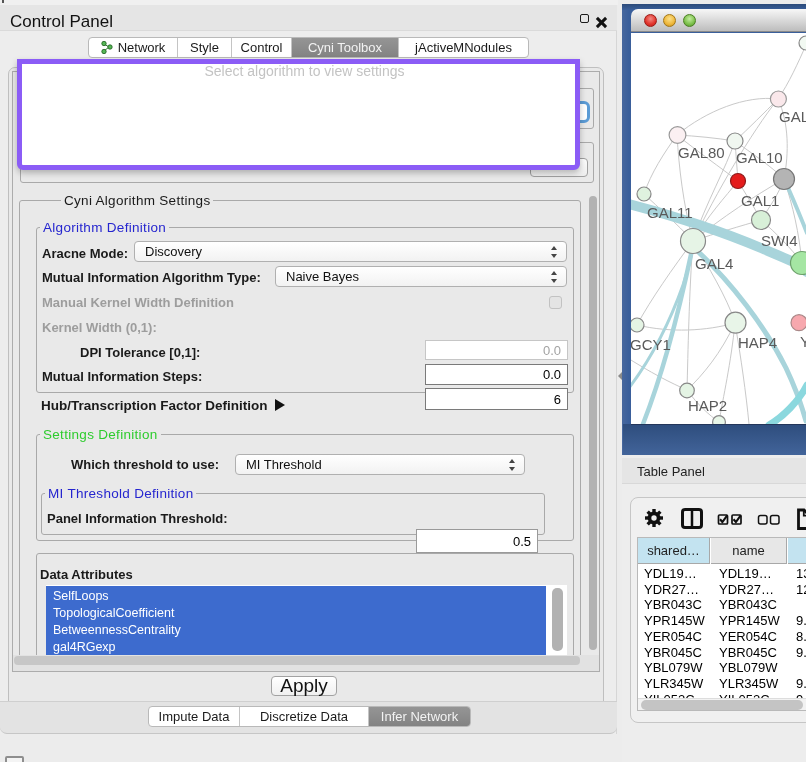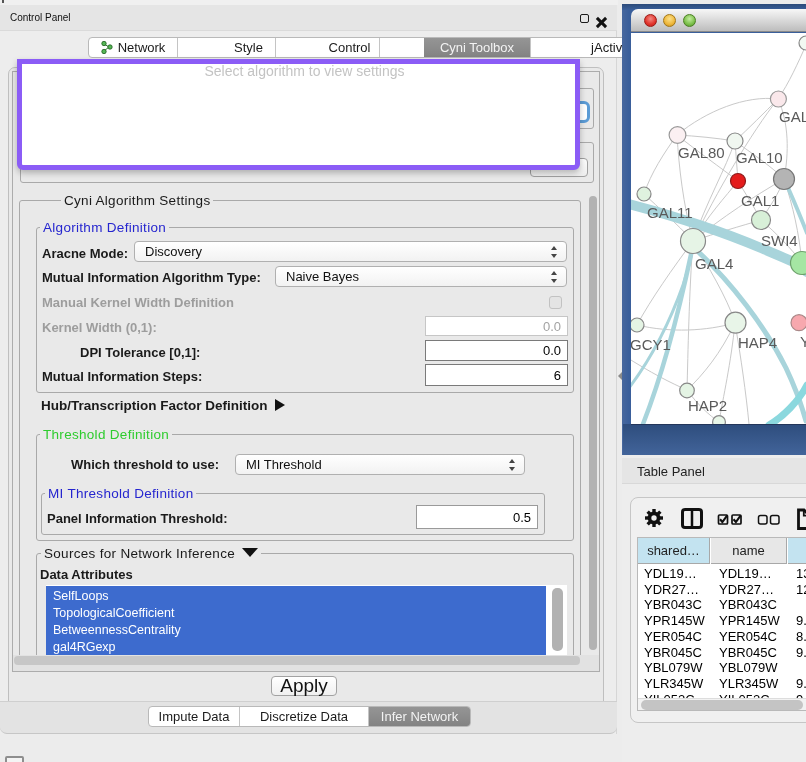--- a/index.html
+++ b/index.html
@@ -20,43 +20,43 @@
     display:flex; align-items:center; padding-left:10px; }
   .spin { position:absolute; right:8px; top:50%; transform:translateY(-50%);
     width:7px; height:12px; }
   .spin:before { content:""; position:absolute; left:0; top:0;
     border-left:3.5px solid transparent; border-right:3.5px solid transparent;
     border-bottom:4.5px solid #444; }
   .spin:after { content:""; position:absolute; left:0; bottom:0;
     border-left:3.5px solid transparent; border-right:3.5px solid transparent;
     border-top:4.5px solid #444; }
   .tfield { position:absolute; background:#fff; font-size:13px; color:#000;
-    display:flex; align-items:center; justify-content:flex-end; padding-right:6px; }
+    display:flex; align-items:center; justify-content:flex-end; padding-right:6px;margin-top:24px; }
   .lbl { position:absolute; font-size:13px; font-weight:bold; color:#1a1a1a; white-space:nowrap; }
   .dis { color:#9d9d9d; }
 </style>
 </head>
 <body>
 
 <div class="abs" style="left:0; top:0; width:618px; height:762px;">
   <div class="abs" style="left:0; top:0; width:618px; height:5px; background:#f0f0f0;"></div>
   <div class="abs" style="left:2px; top:0; width:2px; height:3px; background:#555;"></div>
 
   <div class="abs" style="left:0; top:5px; width:617px; height:26px; background:#e5e5e5; border-bottom:1px solid #dadada;">
-    <div class="abs" style="left:10px; top:7px; font-size:10px; color:#111;">Control Panel</div>
+    <div class="abs" style="left:10px; top:7px; font-size:17px; color:#111;">Control Panel</div>
     <div class="abs" style="left:580px; top:9px; width:9px; height:9px; border:1.5px solid #1a1a1a; border-radius:2px;"></div>
     <div class="abs" style="left:596px; top:12px; width:11px; height:11px;">
       <div class="abs" style="left:4px; top:-1px; width:3px; height:13px; background:#111; transform:rotate(45deg);"></div>
       <div class="abs" style="left:4px; top:-1px; width:3px; height:13px; background:#111; transform:rotate(-45deg);"></div>
     </div>
   </div>
 
   <div class="abs" style="left:0; top:31px; width:617px; height:703px; background:#ededed; border-right:1px solid #d6d6d6;"></div>
 
-  <div class="seg" style="left:88px; top:37px;gap:44px;">
+  <div class="seg" style="left:88px; top:37px;">
     <div style="width:89px;"><span style="margin-right:5px; display:inline-block; width:12px; height:13px;">
       <svg width="12" height="13" viewBox="0 0 12 13">
         <line x1="3" y1="3" x2="8" y2="6" stroke="#2c7a2c" stroke-width="1"></line>
         <line x1="3" y1="10" x2="8" y2="6" stroke="#2c7a2c" stroke-width="1"></line>
         <circle cx="3" cy="2.5" r="2.2" fill="#55b855" stroke="#1c5c1c" stroke-width="0.8"></circle>
         <circle cx="3" cy="10.5" r="2.2" fill="#55b855" stroke="#1c5c1c" stroke-width="0.8"></circle>
         <circle cx="9" cy="6" r="2.2" fill="#55b855" stroke="#1c5c1c" stroke-width="0.8"></circle>
       </svg></span>Network</div>
     <div style="width:54px;text-align:center;">Style</div>
     <div style="width:60px;">Control</div>
@@ -95,32 +95,31 @@
   <div class="lbl" style="left:42px; top:345px;padding-left:38px;">DPI Tolerance [0,1]:</div>
   <div class="tfield" style="left:425px; top:340px; width:143px; height:21px; border:1.5px solid #7a7a7a;">0.0</div>
 
   <div class="lbl" style="left:42px; top:369px;">Mutual Information Steps:</div>
   <div class="tfield" style="left:425px; top:364px; width:143px; height:22px; border:1.5px solid #7a7a7a;">6</div>
 
   <div class="lbl" style="left:41px; top:398px; font-size:13.5px;">Hub/Transcription Factor Definition</div>
   <div class="abs" style="left:275px; top:399px; width:0; height:0; border-top:6.5px solid transparent; border-bottom:6.5px solid transparent; border-left:10px solid #111;"></div>
 
   <div class="gbox" style="left:36px; top:434px; width:538px; height:107px;"></div>
-  <div class="glabel" style="left:40px; top:427px; color:#2ecc2e;">Threshold Definition</div>
+  <div class="glabel" style="left:40px; top:427px; color:#2ecc2e;">Settings Definition</div>
 
   <div class="lbl" style="left:71px; top:457px;">Which threshold to use:</div>
   <div class="combo" style="left:235px; top:454px; width:290px; height:21px;">MI Threshold<span class="spin"></span></div>
 
   <div class="gbox" style="left:41px; top:493px; width:504px; height:42px;"></div>
   <div class="glabel" style="left:45px; top:486px; color:#2525cf;">MI Threshold Definition</div>
   <div class="lbl" style="left:47px; top:511px;">Panel Information Threshold:</div>
   <div class="tfield" style="left:416px; top:505px; width:122px; height:24px; border:1px solid #9a9a9a;">0.5</div>
 
   <div class="gbox" style="left:36px; top:553px; width:538px; height:115px;"></div>
-  <div class="glabel" style="left:41px; top:546px; color:#1a1a1a;">Sources for Network Inference <span style="display:inline-block; vertical-align:1px; margin-left:3px; width:0; height:0; border-left:8px solid transparent; border-right:8px solid transparent; border-top:9px solid #111;"></span></div>
   <div class="lbl" style="left:40px; top:567px; font-size:13px;">Data Attributes</div>
 
   <div class="abs" style="left:46px; top:585px; width:521px; height:70px; background:#fff;"></div>
   <div class="abs" style="left:46px; top:586px; width:500px; height:69px; background:#3d6bce; color:#fff; font-size:12.5px; line-height:17px; padding:2px 0 0 7px;">
     SelfLoops<br>TopologicalCoefficient<br>BetweennessCentrality<br>gal4RGexp
   </div>
   <div class="abs" style="left:552px; top:588px; width:11px; height:63px; background:#b2b2b2; border-radius:5px;"></div>
 
   <div class="abs" style="left:13px; top:655px; width:586px; height:16px; background:#e2e2e2;"></div>
   <div class="abs" style="left:14px; top:656px; width:566px; height:9px; background:#c7c7c7; border-radius:4px;"></div>

